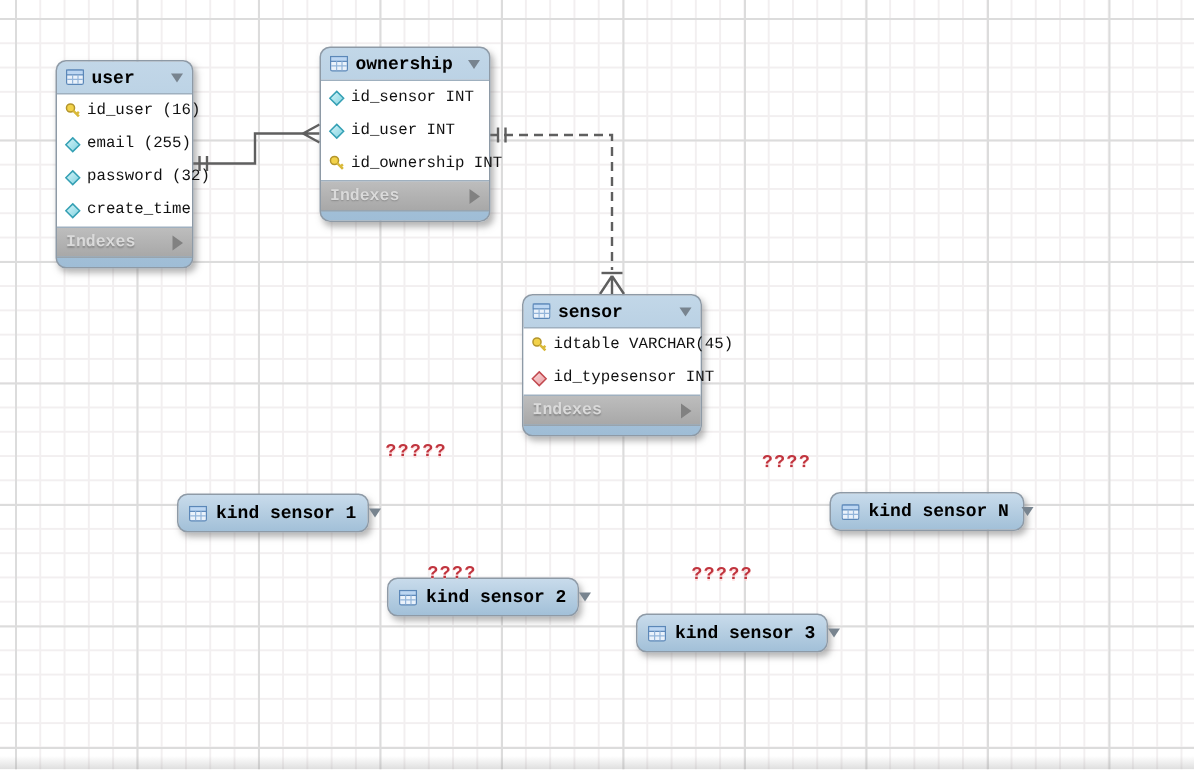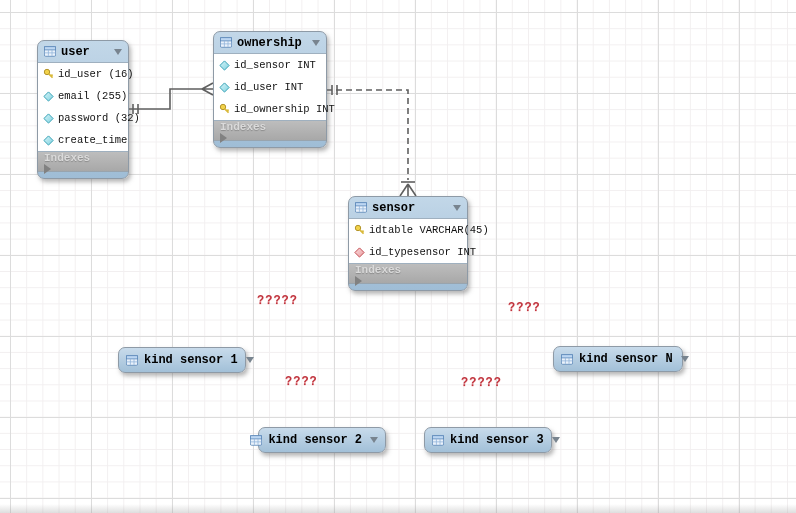--- a/index.html
+++ b/index.html
@@ -20,30 +20,29 @@
     background:linear-gradient(#c2d7e8,#9fbdd6);
     box-shadow:2px 3px 4px rgba(110,110,110,.5);
   }
   .thead{height:21px;display:flex;align-items:center;padding:0 6px;gap:5px;}
   .ttitle{font-weight:bold;font-size:12px;color:#000;flex:1;white-space:nowrap;}
   .tarrow{width:0;height:0;border-left:4px solid transparent;border-right:4px solid transparent;border-top:6px solid #78848f;margin-left:2px;}
   .tbody{background:#ffffff;border-top:1px solid #9fb0bf;border-bottom:1px solid #9fb0bf;}
   .frow{height:22px;display:flex;align-items:center;padding:0 4px;gap:4px;font-size:10.5px;color:#111;white-space:nowrap;}
   .ficon{display:inline-flex;flex:none;width:12px;justify-content:center;}
   .tindexes{
-    height:19px;display:flex;align-items:flex-start;justify-content:space-between;
+    height:19px;display:flex;align-items:center;justify-content:space-between;
     padding:0 6px;background:linear-gradient(#bdbdbd,#a8a8a8);
     font-weight:bold;font-size:11px;color:#dadada;text-shadow:0 1px 1px #8a8a8a;
     border-bottom:1px solid #98a4ae;
-    flex-direction:column;
   }
   .iarrow{width:0;height:0;border-top:5px solid transparent;border-bottom:5px solid transparent;border-left:7px solid #818181;}
   .tfoot{height:6px;}
   .collapsed{height:24px;display:flex;align-items:center;padding:0 7px;gap:6px;
-    background:linear-gradient(#c8dbeb,#a2c0d8);margin-top:18px;}
+    background:linear-gradient(#c8dbeb,#a2c0d8);}
   .collapsed .ttitle{font-size:12px;}
   .annotation{
     position:absolute;color:#c0343e;font-weight:bold;font-size:12px;
     letter-spacing:1px;white-space:nowrap;text-shadow:0 1px 0 rgba(255,210,210,.6);
   }
   .bottom-fade{position:absolute;left:0;bottom:0;width:796px;height:9px;
     background:linear-gradient(rgba(200,200,200,0),rgba(160,160,160,.35));}
   svg{display:block;}
 </style>
 </head>
@@ -228,21 +227,21 @@
           <rect x="0.5" y="0.5" width="14" height="4" fill="#bcd6f2" stroke="#5b87b8"></rect>
           <line x1="5.5" y1="4.5" x2="5.5" y2="12" stroke="#93b5da"></line>
           <line x1="10" y1="4.5" x2="10" y2="12" stroke="#93b5da"></line>
           <line x1="1" y1="8.2" x2="14" y2="8.2" stroke="#93b5da"></line>
         </svg>
     </span>
     <span class="ttitle">kind sensor 1</span>
     <span class="tarrow"></span>
   </div>
 
-  <div class="table collapsed" style="left:258px;top:409px;width:112px;justify-content:flex-end;">
+  <div class="table collapsed" style="left:258px;top:385px;width:112px;">
     <span class="ficon">
       <svg width="15" height="13" viewBox="0 0 15 13">
           <rect x="0.5" y="0.5" width="14" height="12" rx="1.5" fill="#eaf2fb" stroke="#5b87b8"></rect>
           <rect x="0.5" y="0.5" width="14" height="4" fill="#bcd6f2" stroke="#5b87b8"></rect>
           <line x1="5.5" y1="4.5" x2="5.5" y2="12" stroke="#93b5da"></line>
           <line x1="10" y1="4.5" x2="10" y2="12" stroke="#93b5da"></line>
           <line x1="1" y1="8.2" x2="14" y2="8.2" stroke="#93b5da"></line>
         </svg>
     </span>
     <span class="ttitle">kind sensor 2</span>

